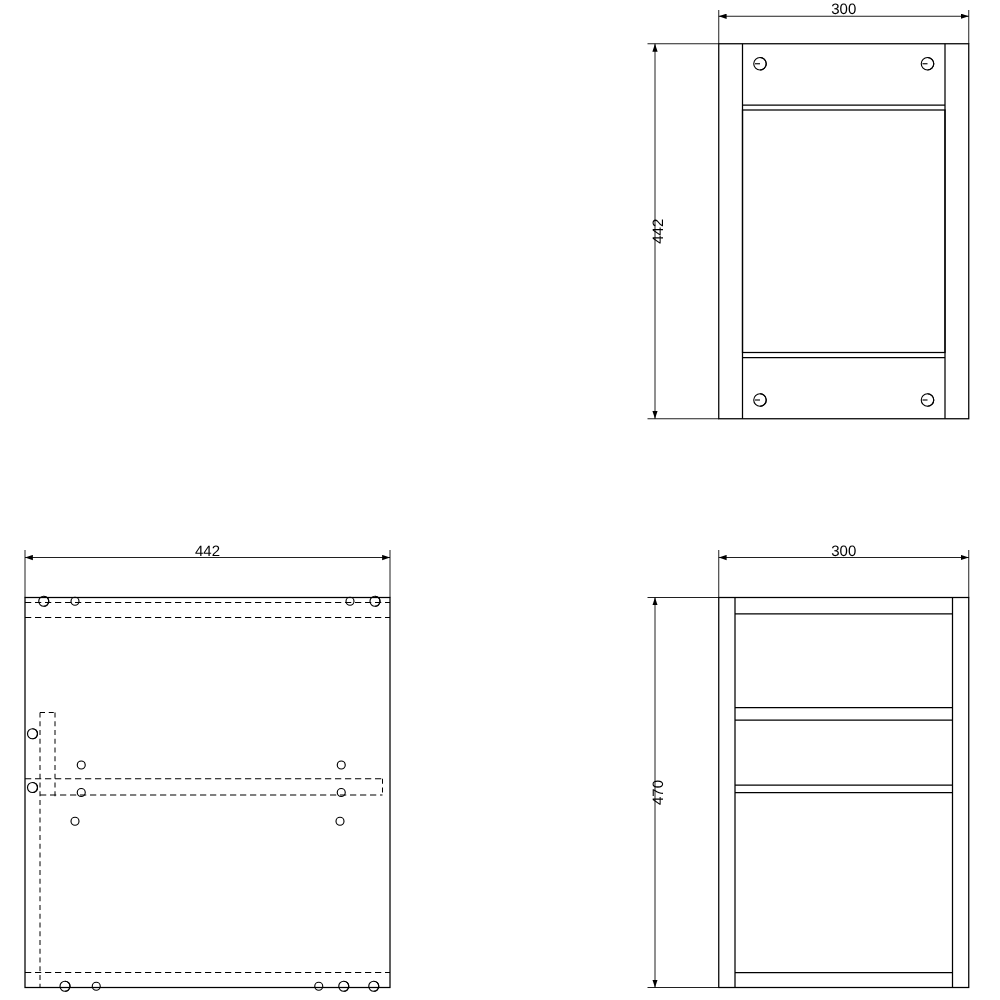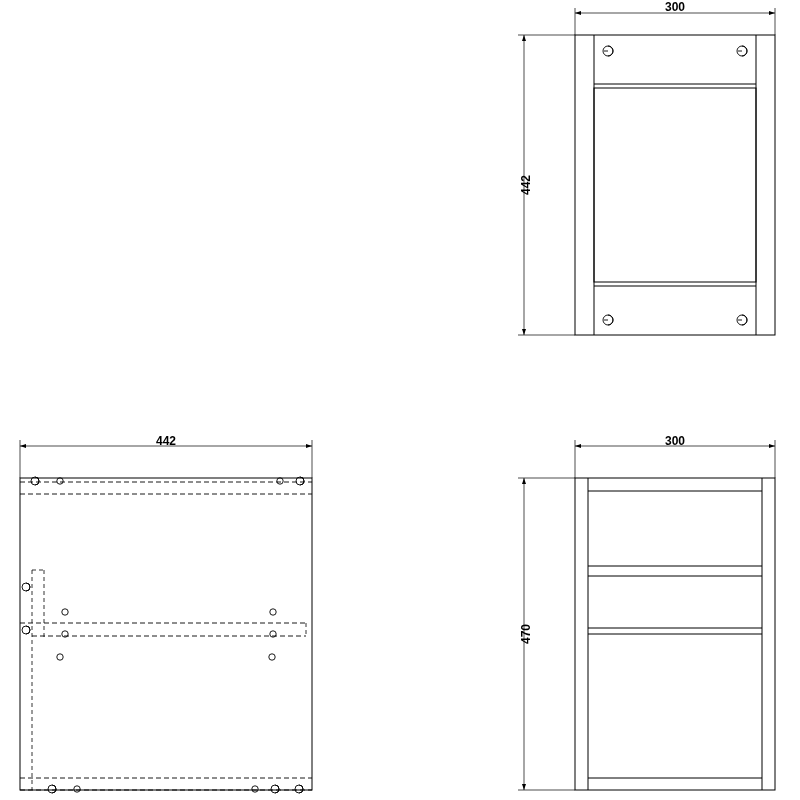--- a/index.html
+++ b/index.html
@@ -11,21 +11,20 @@
     width: 800px;
     height: 800px;
     font-family: "Liberation Sans", sans-serif;
     color: #000000;
     overflow: hidden;
   }
   #sheet {
     position: relative;
     width: 800px;
     height: 800px;
-    font-weight: bold;
   }
   svg.drawing {
     position: absolute;
     left: 0;
     top: 0;
     width: 800px;
     height: 800px;
   }
   .solid {
     stroke: #000000;

